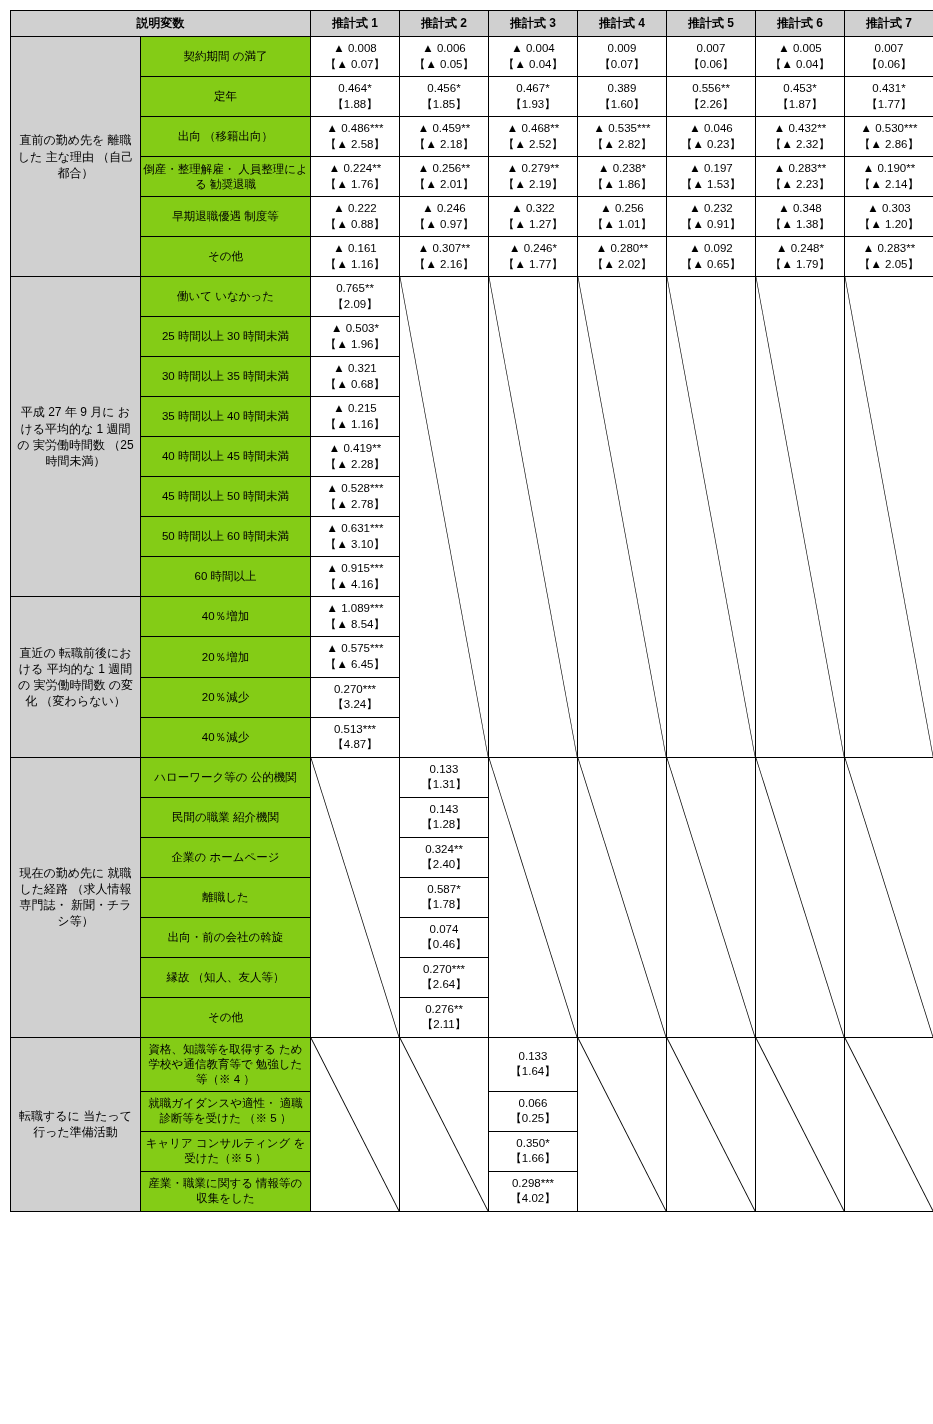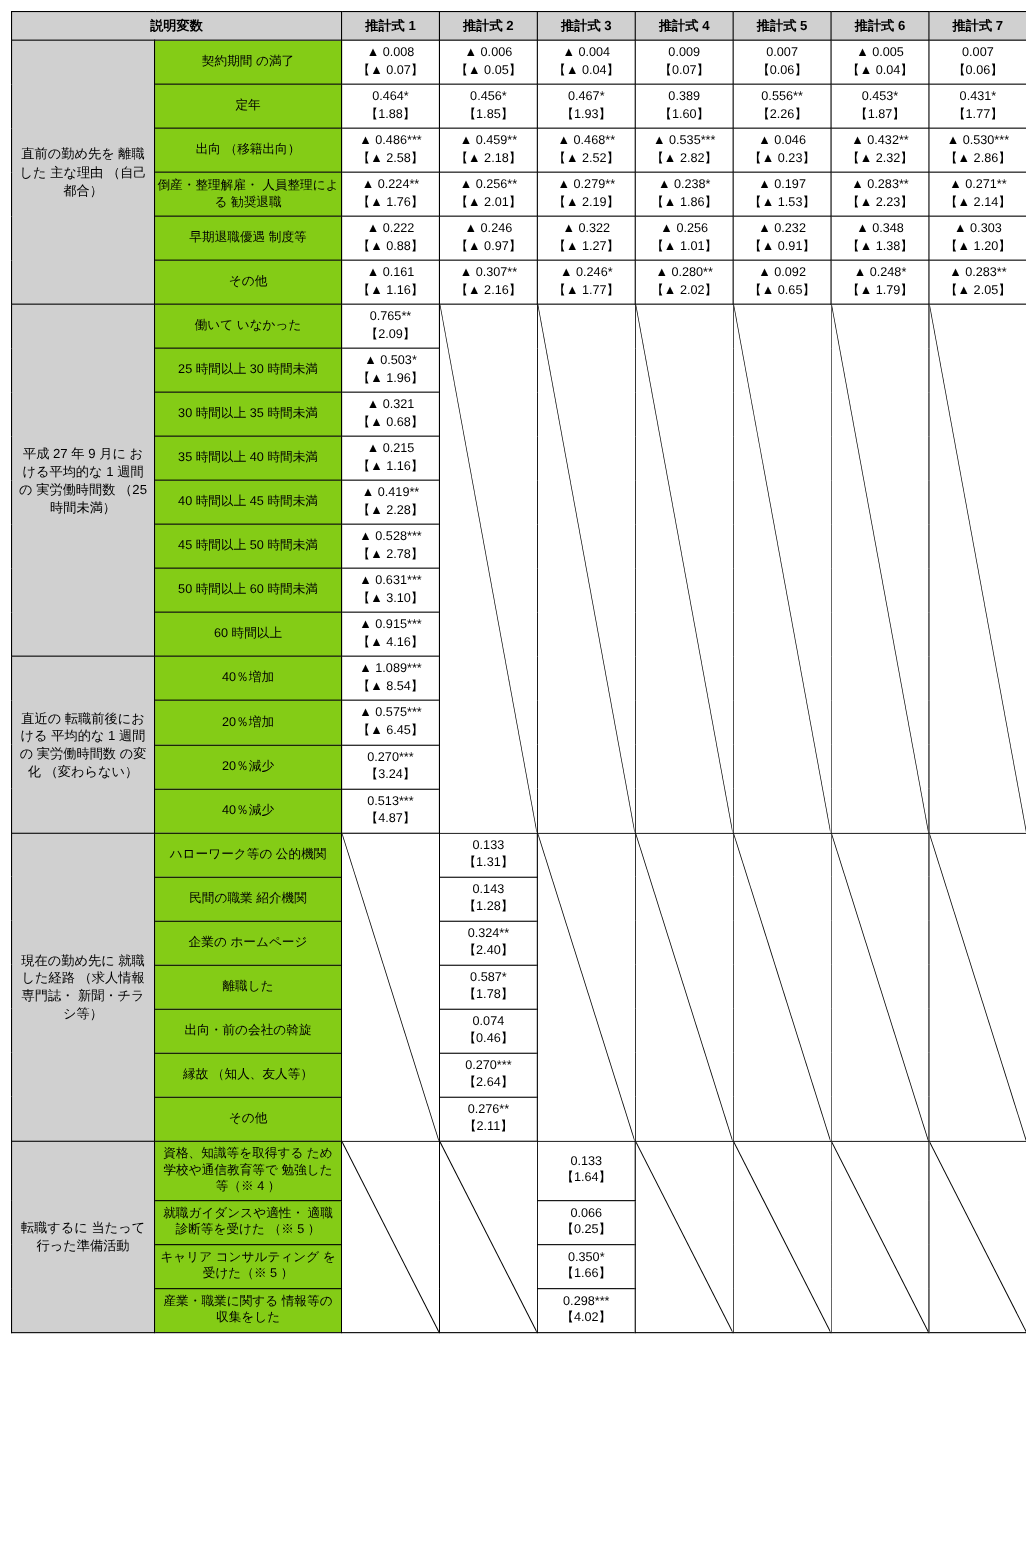--- a/index.html
+++ b/index.html
@@ -151,21 +151,21 @@
   <td class="val">▲ 0.256**
 【▲ 2.01】</td>
   <td class="val">▲ 0.279**
 【▲ 2.19】</td>
   <td class="val">▲ 0.238*
 【▲ 1.86】</td>
   <td class="val">▲ 0.197
 【▲ 1.53】</td>
   <td class="val">▲ 0.283**
 【▲ 2.23】</td>
-  <td class="val">▲ 0.271**
+  <td class="val">▲ 0.190**
 【▲ 2.14】</td>
 </tr>
 <tr>
   <td class="label">早期退職優遇
 制度等</td>
   <td class="val">▲ 0.222
 【▲ 0.88】</td>
   <td class="val">▲ 0.246
 【▲ 0.97】</td>
   <td class="val">▲ 0.322

